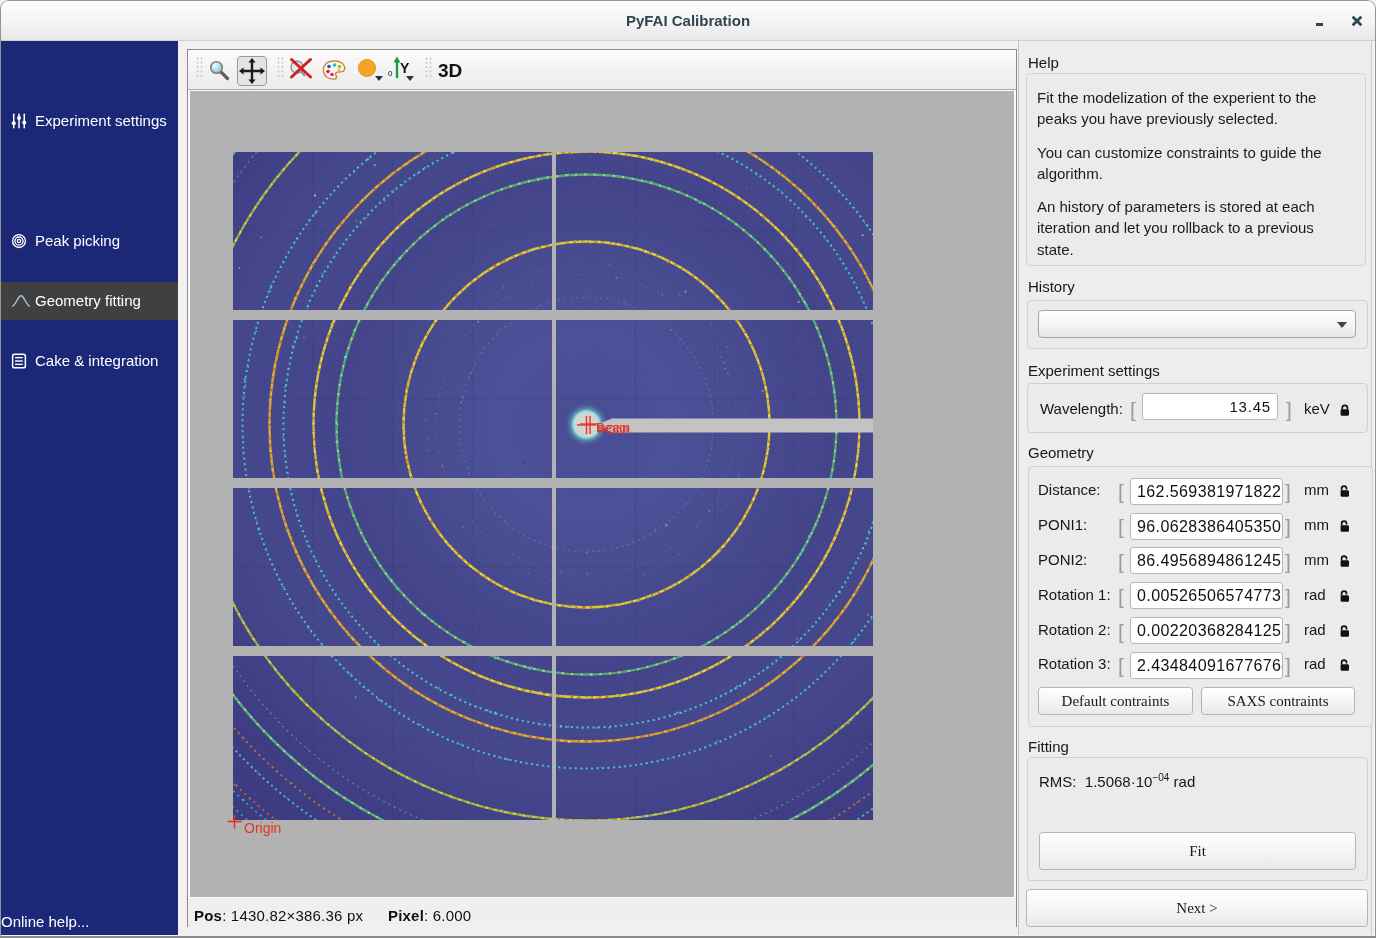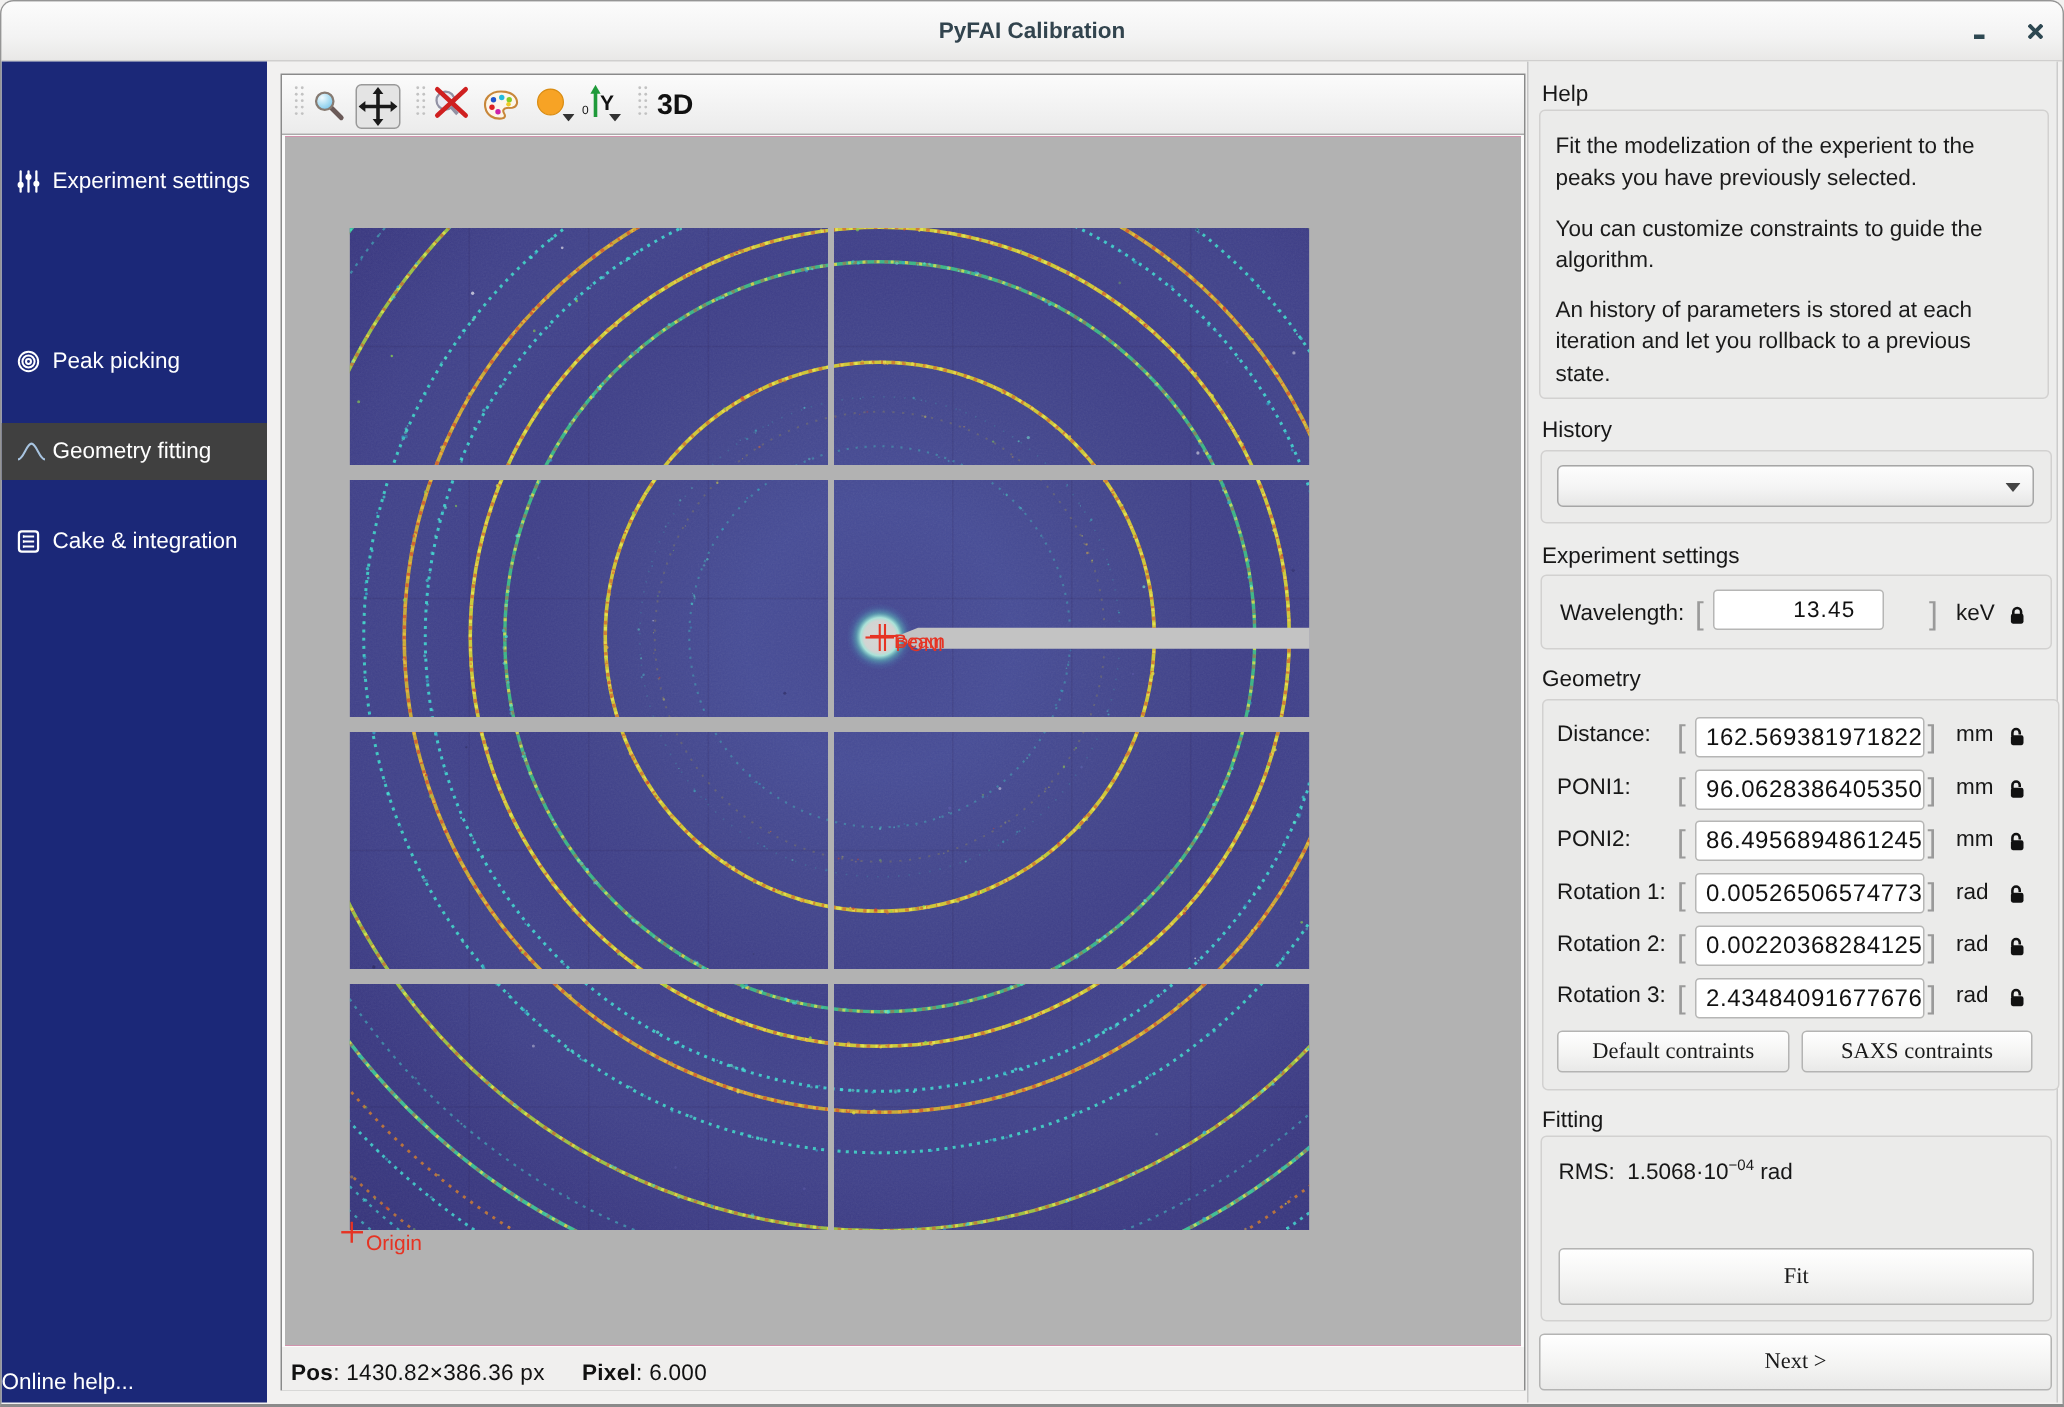--- a/index.html
+++ b/index.html
@@ -1295,21 +1295,21 @@
   <div class="gbox" style="left:8px;top:259px;width:341px;height:49px"></div>
   <div class="combobox">
         <span class="ca"><svg width="10" height="6" viewBox="0 0 10 6">
             <path d="M0 0 h10 l-5 6 z" fill="#444"></path>
           </svg></span>
       </div>
   <div class="rlabel" style="top:321px">Experiment settings</div>
   <div class="gbox" style="left:8px;top:342px;width:341px;height:50px"></div>
   <div class="glabel" style="left:21px;top:359px">Wavelength:</div>
   <div class="brk" style="left:111px;top:357px">[</div>
-  <input class="gin" style="left: 123px; top: 352px; width: 114px; text-align: right; padding-right: 18px; font-size: 15px; letter-spacing: 0.8px;" value="13.45" readonly="">
+  <input class="gin" style="left: 123px; top: 352px; width: 136px; text-align: right; padding-right: 6px; font-size: 15px; letter-spacing: 0.8px;" value="13.45" readonly="">
   <div class="brk" style="left:267px;top:357px">]</div>
   <div class="unit" style="left:285px;top:359px">keV</div>
   <div class="lock" style="top:362px"><svg width="14" height="14" viewBox="0 0 14 14">
           <path d="M4.2 6.6 V4.9 a2.6 2.6 0 0 1 5.2 0 V6.6" fill="none" stroke="#111" stroke-width="1.7"></path>
           <rect x="2.6" y="6.2" width="8.4" height="6.6" rx="1.4" fill="#111"></rect>
         </svg></div>
   <div class="rlabel" style="top:403px">Geometry</div>
   <div class="gbox" style="left:9px;top:425px;width:345px;height:261px"></div>
   <div class="georows" style="position:absolute;left:0;top:-40px;width:100%;height:100%">
 <div class="glabel" style="top:480px">Distance:</div>

